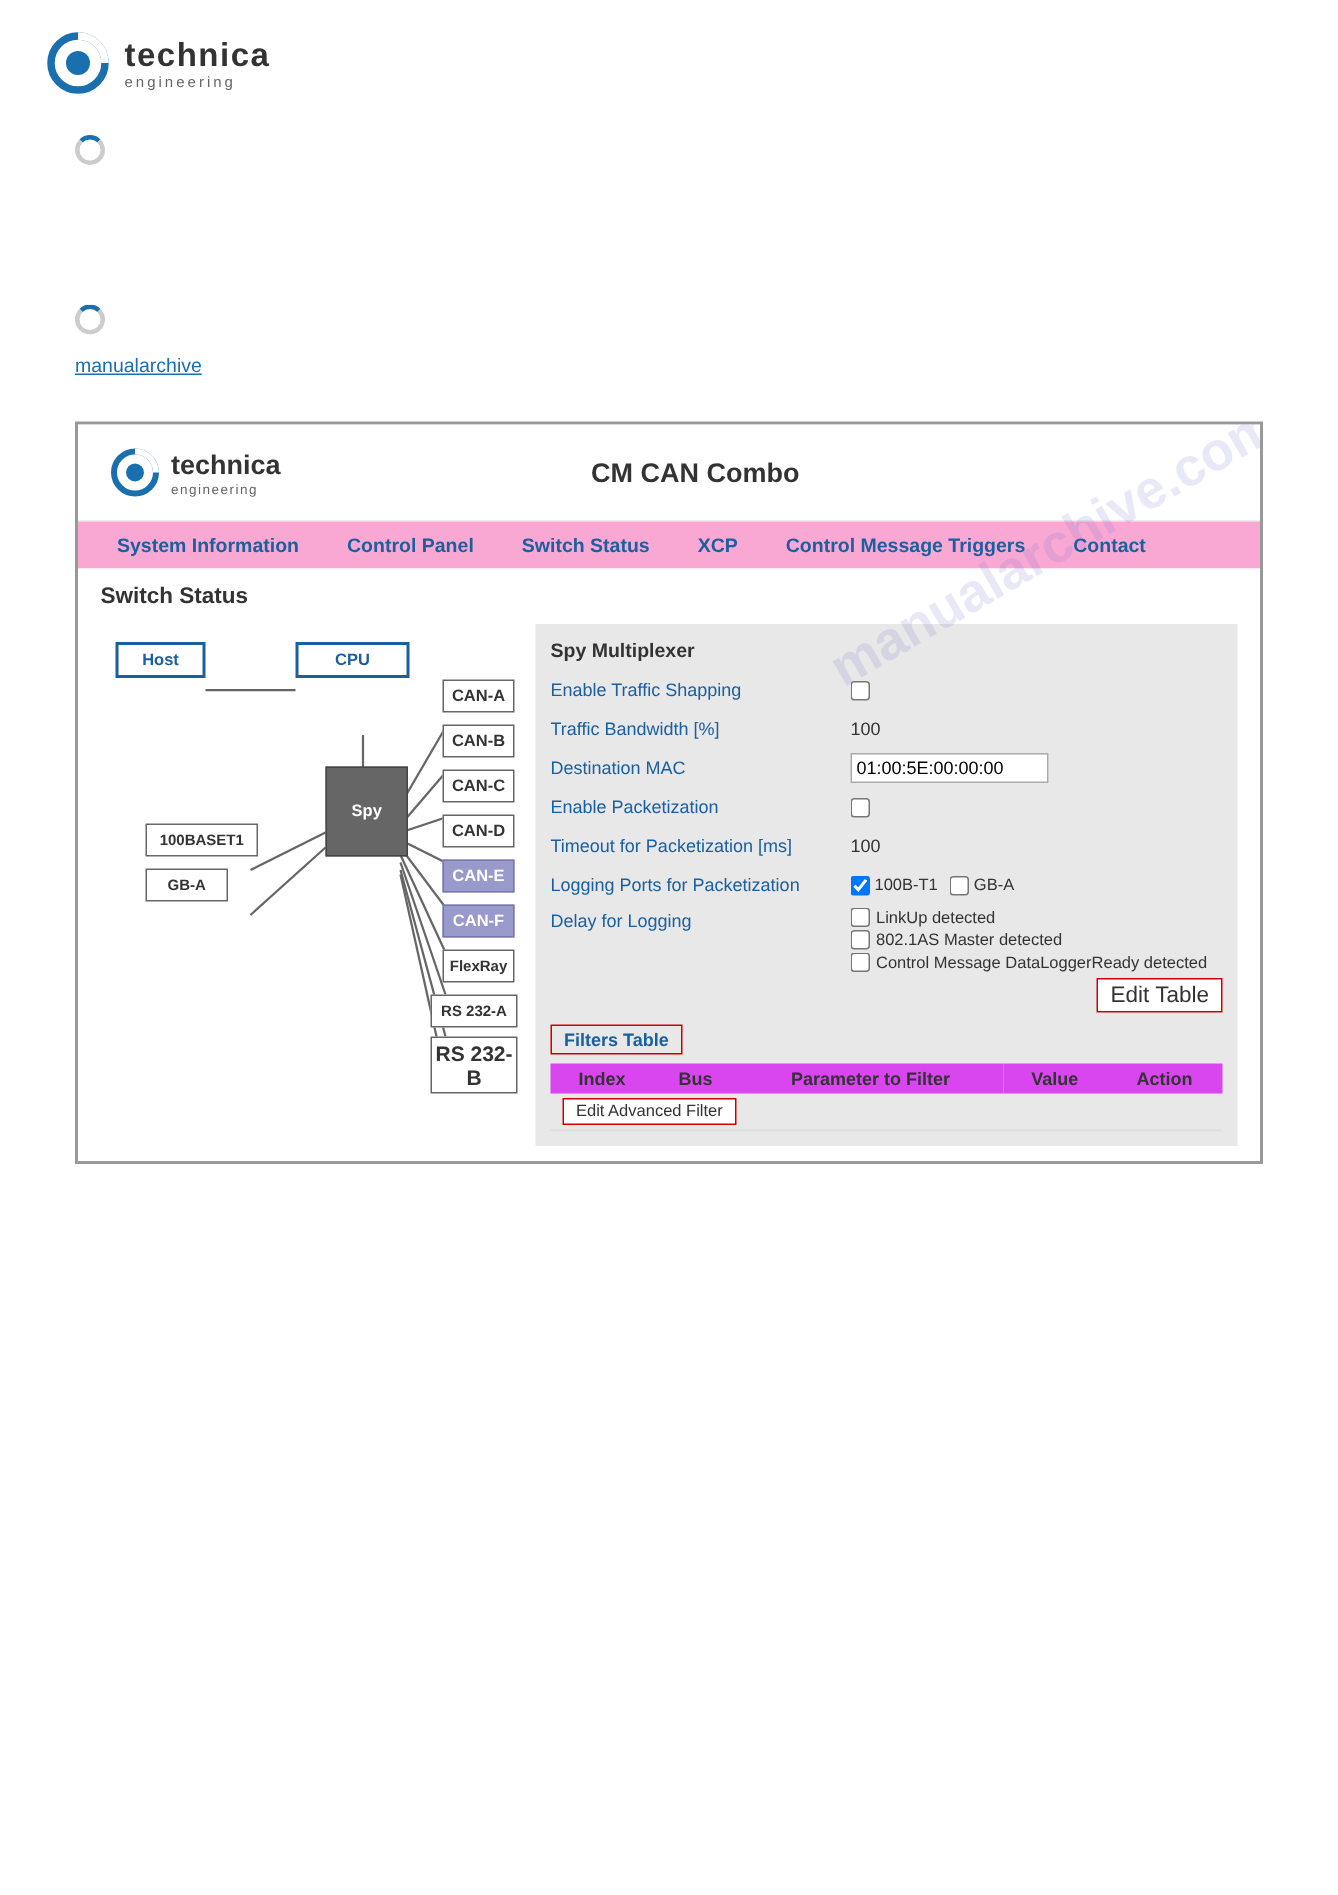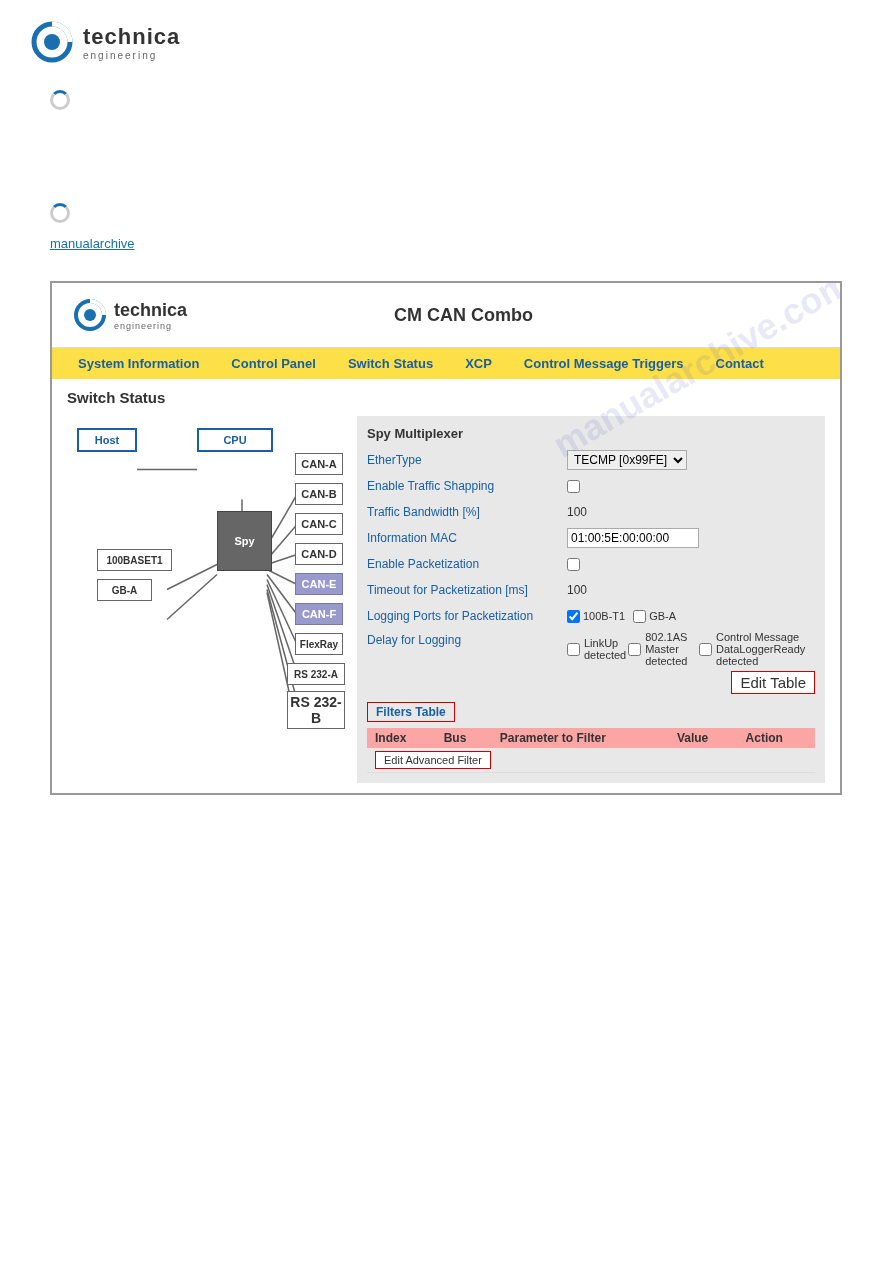--- a/index.html
+++ b/index.html
@@ -104,21 +104,21 @@
       margin-left: auto;
       margin-right: auto;
       font-size: 18px;
       font-weight: bold;
       color: #333;
       padding-right: 80px;
     }
 
     
     .frame-nav {
-      background: #fde047;
+      background: #f9a8d4;
       display: flex;
       gap: 0;
       padding: 0 10px;
       align-items: flex-end;
     }
     .nav-item {
       padding: 8px 16px;
       color: #1a5fa0;
       font-weight: bold;
       font-size: 13px;
@@ -228,23 +228,23 @@
       font-weight: bold;
       padding: 2px 8px;
       margin-bottom: 6px;
     }
     .filters-table {
       width: 100%;
       border-collapse: collapse;
       font-size: 12px;
     }
     .filters-table th {
-      background: #fca5a5;
+      background: #d946ef;
       padding: 3px 8px;
-      text-align: left;
+      text-align: center;
       font-weight: bold;
       color: #333;
     }
     .filters-table td {
       padding: 3px 8px;
       border-bottom: 1px solid #ddd;
     }
     .edit-adv-btn {
       display: inline-block;
       background: #fff;
@@ -303,20 +303,21 @@
       padding: 15px 50px 5px 50px;
     }
     .top-spinner-row {
       display: flex;
       align-items: center;
       margin-bottom: 8px;
     }
 
     .delay-checkboxes {
       display: flex;
+      flex-direction: column;
       gap: 2px;
       font-size: 11px;
     }
     .delay-check-row {
       display: flex;
       align-items: center;
       gap: 4px;
     }
 
     .port-checks {
@@ -483,40 +484,33 @@
           <div class="diag-box" style="left:220px; top:275px; width:58px; height:38px; font-size:14px;">
             <span>RS 232-B</span>
           </div>
         </div>
 
         <div class="spy-panel">
           <div class="spy-panel-title">Spy Multiplexer</div>
 
           <div class="spy-form">
 
-            <div class="spy-row">
-              <span class="spy-label">EtherType</span>
-              <select class="spy-select">
-                <option>TECMP [0x99FE]</option>
-                <option>Other</option>
-              </select>
-            </div>
 
             <div class="spy-row">
               <span class="spy-label">Enable Traffic Shapping</span>
               <input type="checkbox" class="spy-checkbox" style="">
             </div>
 
             <div class="spy-row">
               <span class="spy-label">Traffic Bandwidth [%]</span>
               <span class="spy-value">100</span>
             </div>
 
             <div class="spy-row">
-              <span class="spy-label">Information MAC</span>
+              <span class="spy-label">Destination MAC</span>
               <input type="text" class="spy-input" value="01:00:5E:00:00:00" style="width: 132px;">
             </div>
 
             <div class="spy-row">
               <span class="spy-label">Enable Packetization</span>
               <input type="checkbox" class="spy-checkbox" style="">
             </div>
 
             <div class="spy-row">
               <span class="spy-label">Timeout for Packetization [ms]</span>

